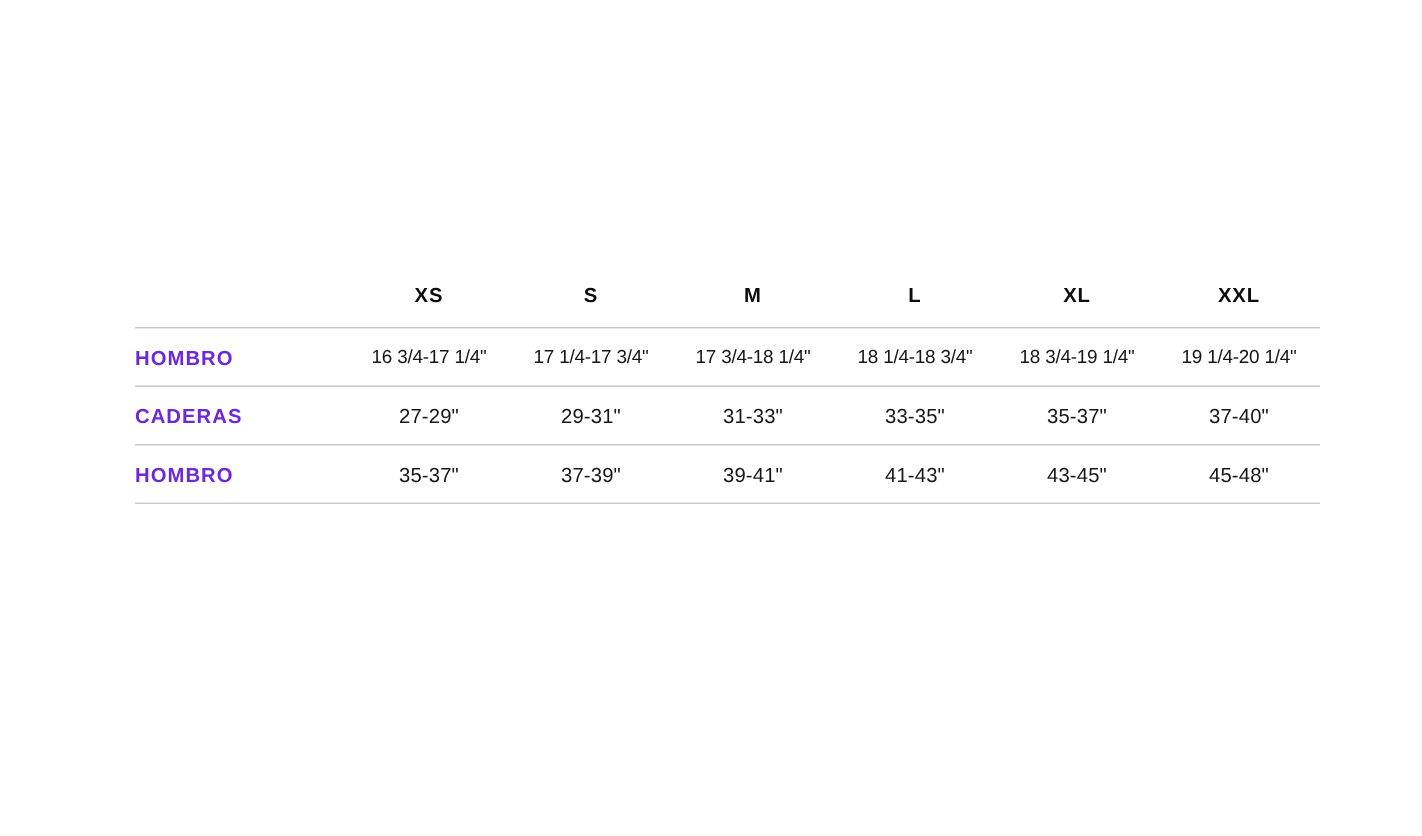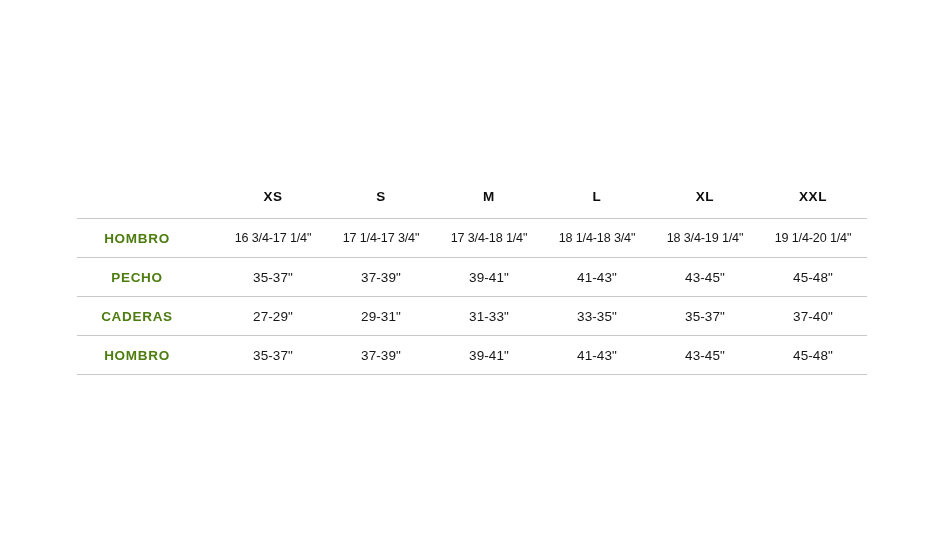--- a/index.html
+++ b/index.html
@@ -17,21 +17,21 @@
   .page {
     position: relative;
     width: 948px;
     height: 557px;
     background: #ffffff;
   }
 
   
   .size-chart {
     position: absolute;
-    left: 77px;
+    left: 90px;
     top: 172px;
     width: 790px;
   }
 
   table.chart-table {
     width: 790px;
     border-collapse: collapse;
     table-layout: fixed;
   }
 
@@ -61,26 +61,26 @@
   }
 
   tbody tr.data-row > * {
     border-top: 1.3px solid #c9c9c9;
   }
   tbody tr.data-row:last-child > * {
     border-bottom: 1.3px solid #c9c9c9;
   }
 
   th.row-label {
-    text-align: center;
+    text-align: left;
     padding: 0 22px 0 0;
     font-size: 13.5px;
     font-weight: 700;
     letter-spacing: 0.7px;
-    color: #4d7c0f;
+    color: #6d28d9;
     white-space: nowrap;
     vertical-align: middle;
     font-family: "Liberation Sans", sans-serif;
   }
 
   td.value-cell {
     text-align: center;
     font-size: 13.5px;
     font-weight: 400;
     color: #161616;
@@ -130,29 +130,20 @@
         <tr class="data-row row-hombro">
           <th class="row-label">HOMBRO</th>
           <td class="value-cell">16 3/4-17 1/4"</td>
           <td class="value-cell">17 1/4-17 3/4"</td>
           <td class="value-cell">17 3/4-18 1/4"</td>
           <td class="value-cell">18 1/4-18 3/4"</td>
           <td class="value-cell">18 3/4-19 1/4"</td>
           <td class="value-cell">19 1/4-20 1/4"</td>
         </tr>
 
-        <tr class="data-row row-pecho">
-          <th class="row-label">PECHO</th>
-          <td class="value-cell">35-37"</td>
-          <td class="value-cell">37-39"</td>
-          <td class="value-cell">39-41"</td>
-          <td class="value-cell">41-43"</td>
-          <td class="value-cell">43-45"</td>
-          <td class="value-cell">45-48"</td>
-        </tr>
 
         <tr class="data-row row-cintura">
           <th class="row-label">CADERAS</th>
           <td class="value-cell">27-29"</td>
           <td class="value-cell">29-31"</td>
           <td class="value-cell">31-33"</td>
           <td class="value-cell">33-35"</td>
           <td class="value-cell">35-37"</td>
           <td class="value-cell">37-40"</td>
         </tr>

